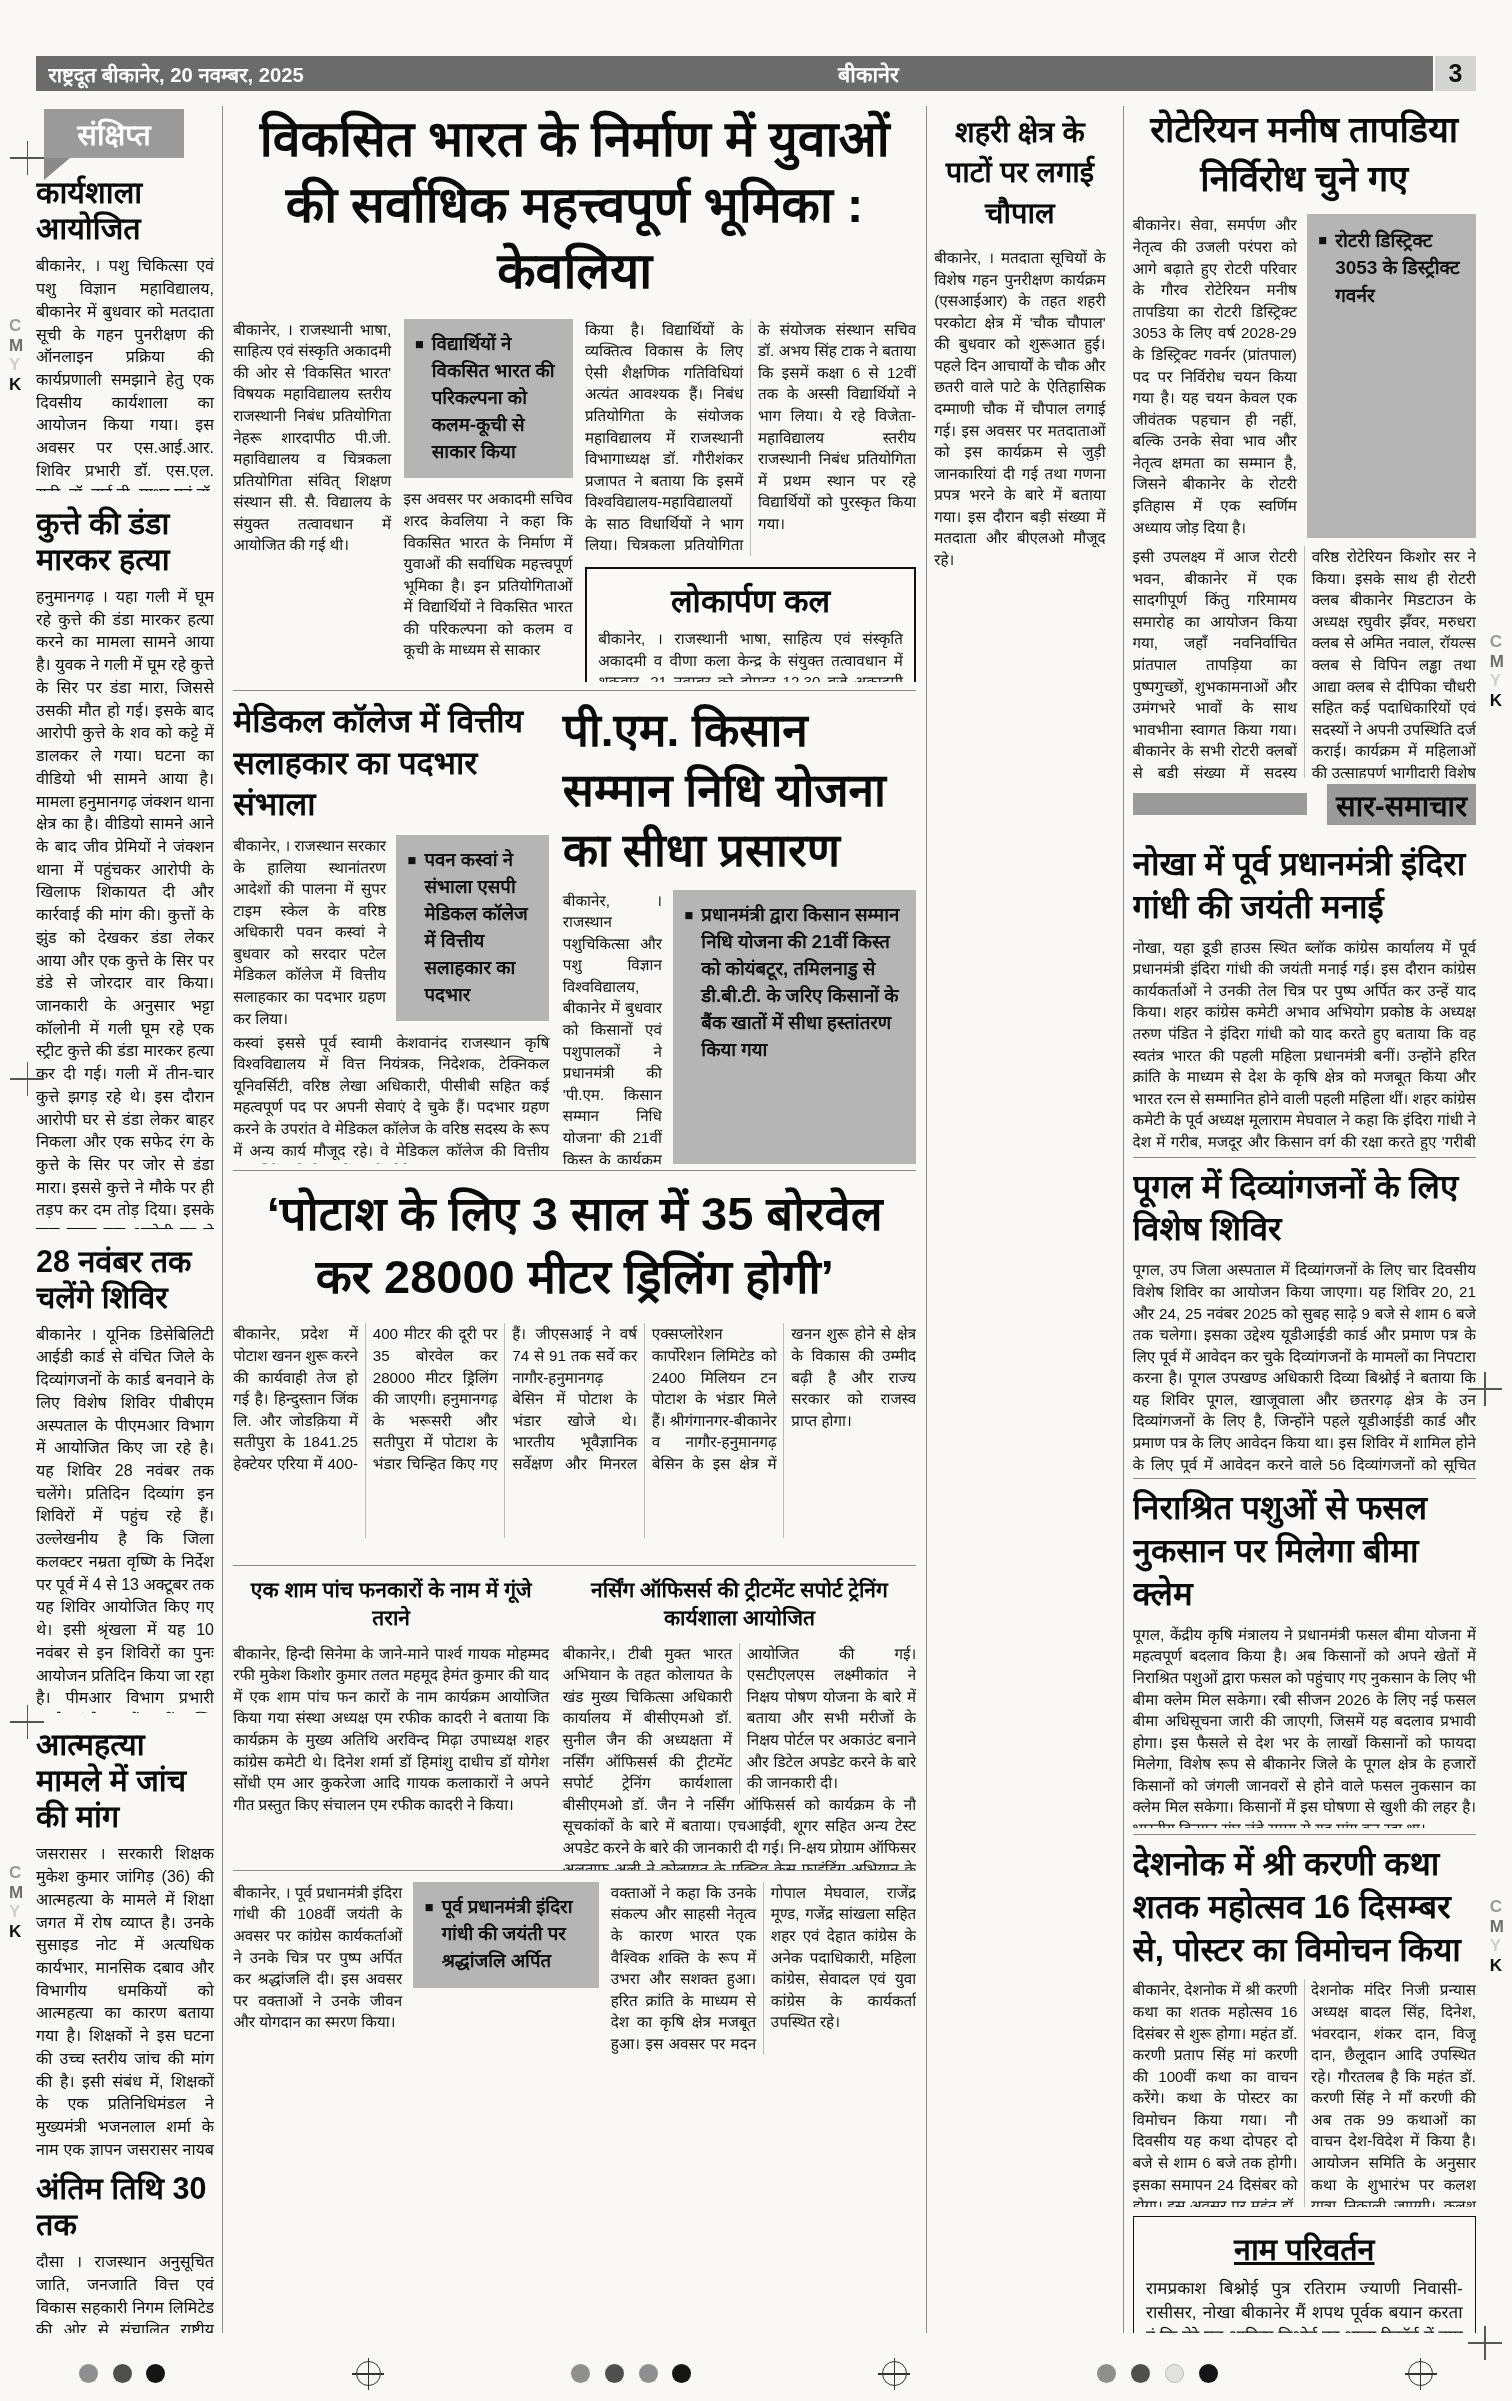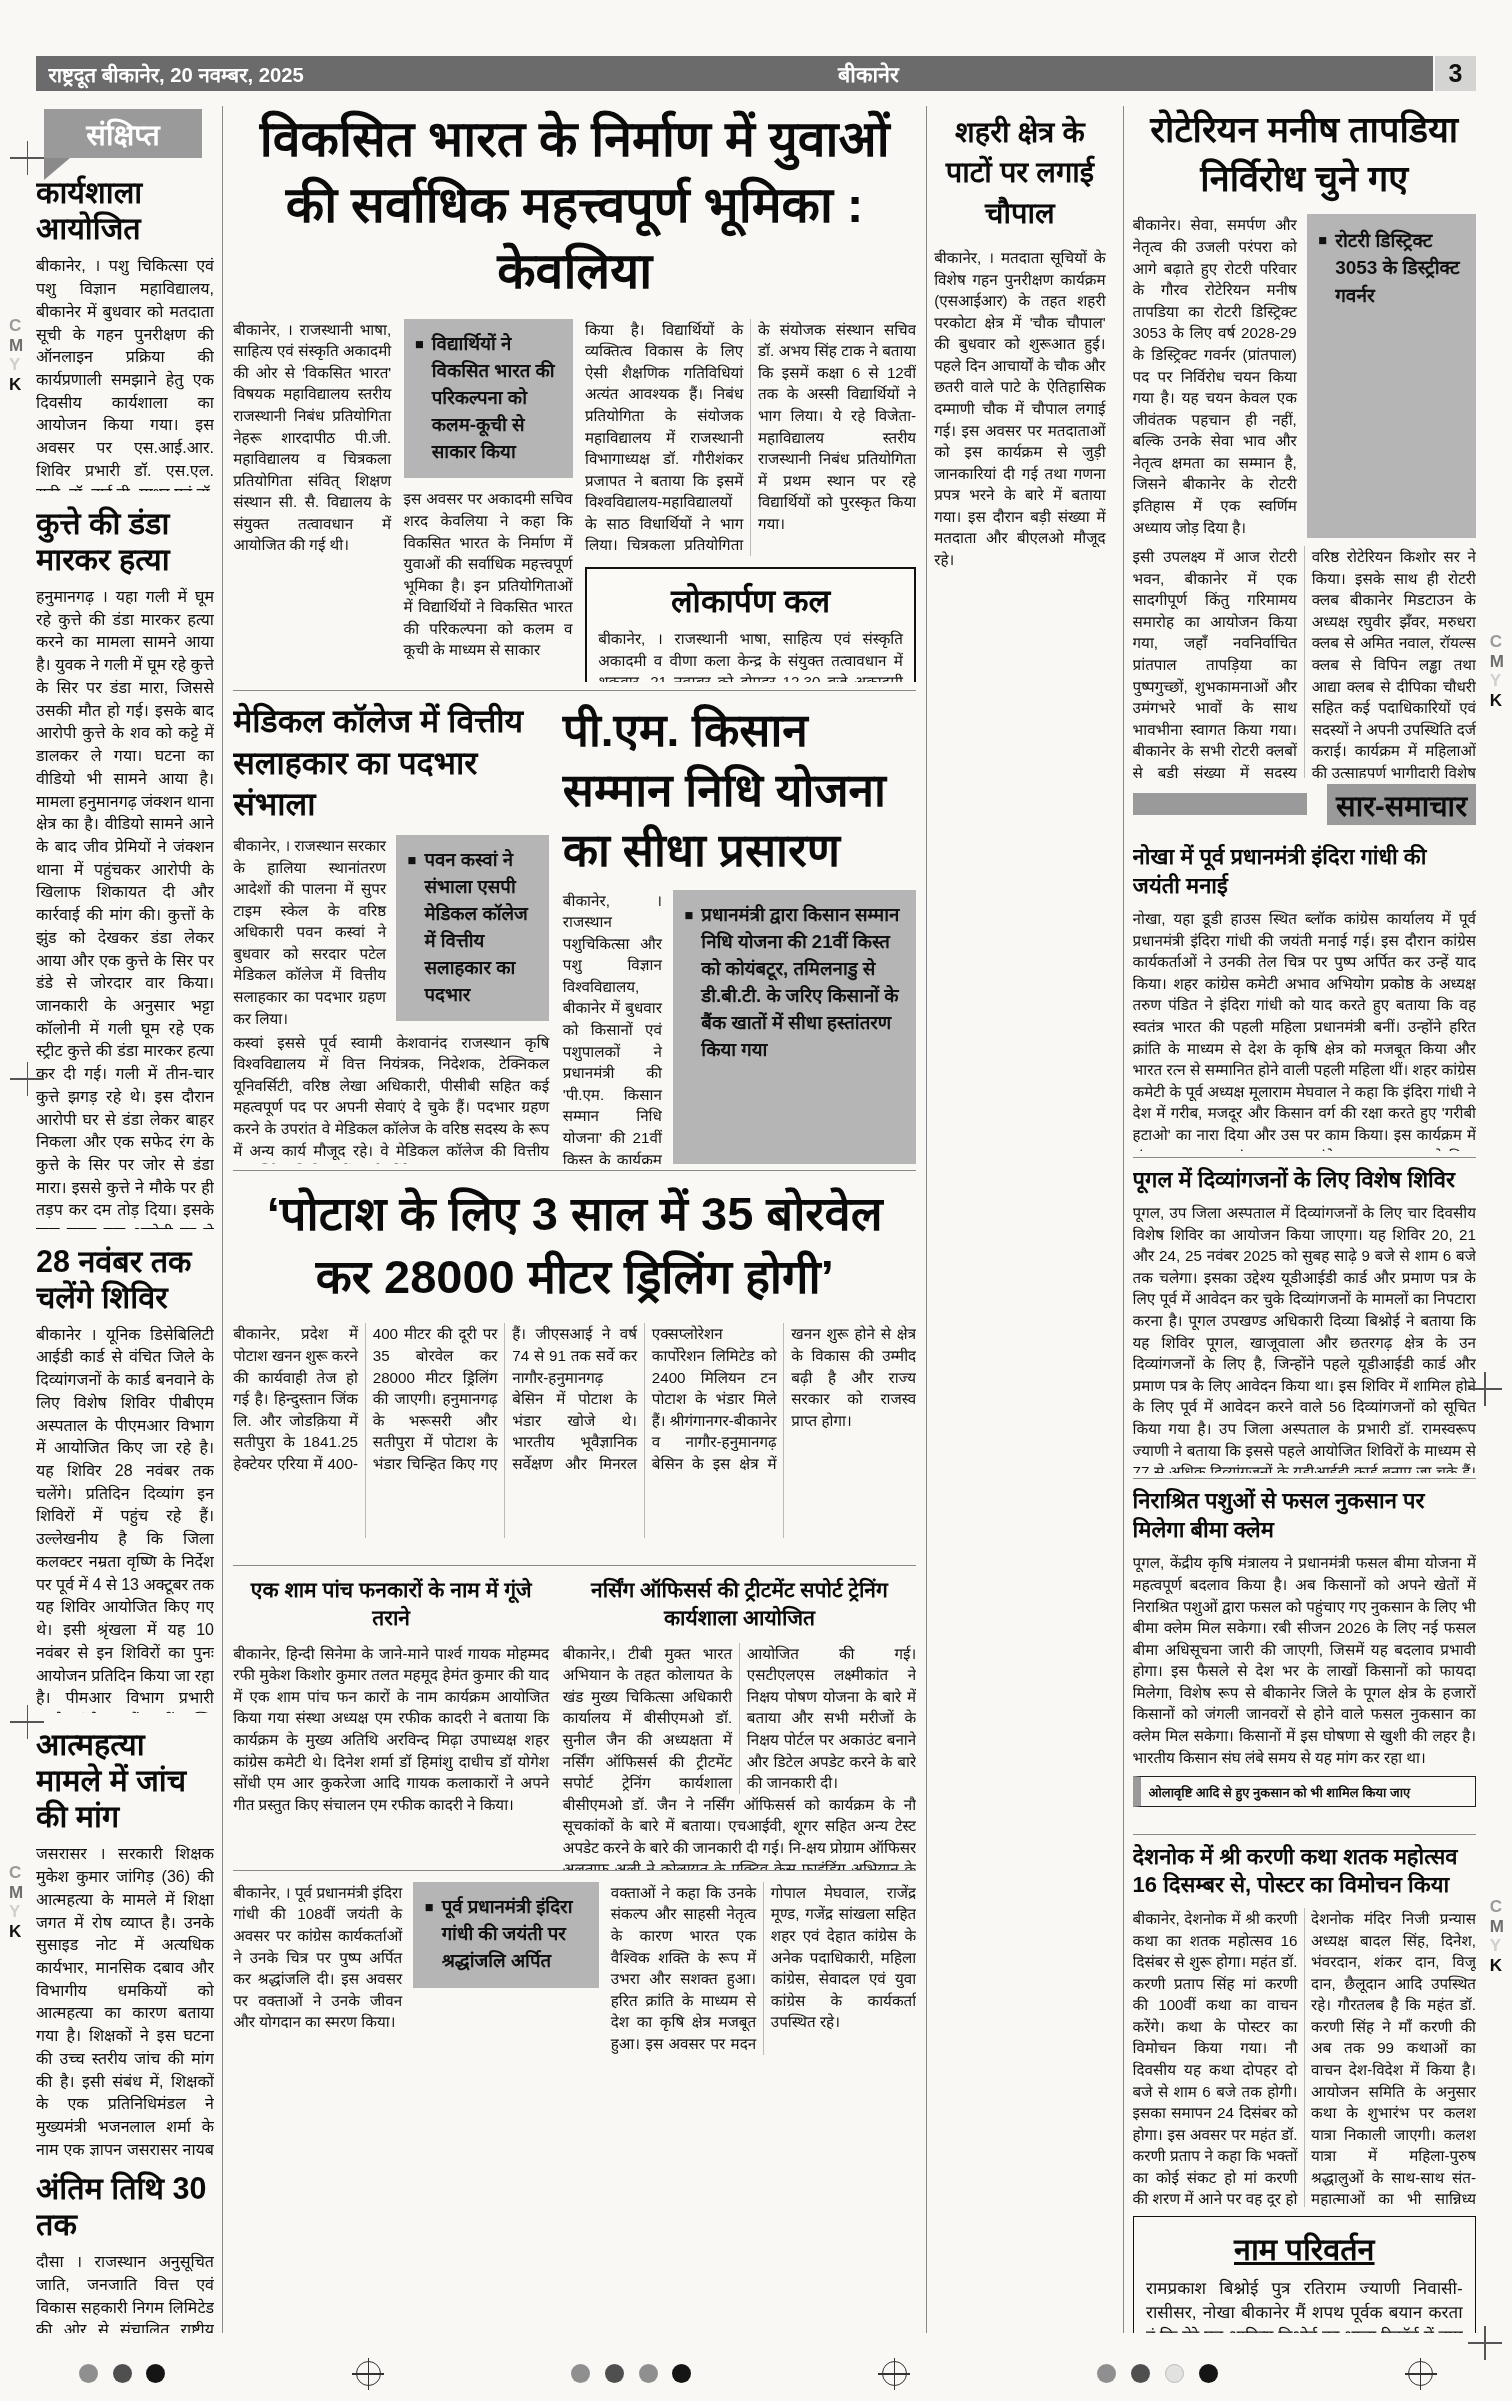--- a/index.html
+++ b/index.html
@@ -26,21 +26,21 @@
   .zone-mid-rest { grid-column:2; grid-row:2; overflow:hidden; }
   .zone-right { grid-column:4; grid-row:1/3; border-left:1.1px solid #8a8a8a; padding-left:9px; overflow:hidden; }
 
   .body-text { font-size:15.2px; line-height:1.42; text-align:justify; }
   .cols2 { column-count:2; column-gap:14.7px; column-rule:0.6px solid #bbb; }
   .cols5 { column-count:5; column-gap:14.7px; column-rule:0.6px solid #bbb; }
 
   h1,h2,h3 { font-weight:700; color:#0b0b0b; }
 
   
-  .brief-tab { position:relative; width:158px; height:49px; background:#9a9a9a; margin:3.4px 0 17px 8px;
+  .brief-tab { position:relative; width:140px; height:49px; background:#9a9a9a; margin:3.4px 0 17px 8px;
     display:flex; align-items:center; justify-content:center; }
   .brief-tab span { color:#fff; font-size:29px; font-weight:700; }
   .brief-tab::after { content:""; position:absolute; left:0; top:49px; border-top:22.6px solid #8a8a8a;
     border-right:26px solid transparent; }
   .brief { margin-bottom:14.7px; overflow:hidden; }
   .brief h3 { font-size:30.5px; line-height:1.18; margin-bottom:8px; }
   .brief .body-text { font-size:16px; }
   .b0 { height:316px; } .b1 { height:723px; } .b2 { height:469px; } .b3 { height:429px; } .b4 { height:243px; }
 
   
@@ -90,21 +90,21 @@
   
   .rotarian { height:672px; overflow:hidden; }
   .rotarian h2 { font-size:36px; line-height:1.35; text-align:center; margin-bottom:11.3px; }
   .rot-flex { display:flex; gap:10.2px; margin-bottom:8px; }
   .rot-flex .rcol { flex:1; }
   .rot-flex .graybox { flex:0 0 169px; margin:0; font-size:19px; }
   .saarbar { display:flex; align-items:center; gap:20px; margin:5.6px 0 10.2px; }
   .saarbar .bar { flex:1; height:21.5px; background:#9a9a9a; }
   .saarbar .chip { background:#9a9a9a; padding:1.1px 9px; font-size:29px; font-weight:700; color:#0b0b0b; }
   .r-art { border-top:1.1px solid #8a8a8a; padding-top:8px; margin-top:5.6px; overflow:hidden; }
-  .r-art h2 { font-size:22px; line-height:1.3; margin-bottom:8px; }
+  .r-art h2 { font-size:33px; line-height:1.3; margin-bottom:8px; }
   .nokha { height:316px; border-top:none; margin-top:0; }
   .pugal { height:316px; }
   .nirashrit { height:350px; }
   .notebox { border:1.7px solid #222; border-left:8px solid #9a9a9a; padding:5.6px 8px; margin-top:8px;
     font-size:13px; font-weight:700; }
   .deshnok { height:373px; }
   .deshnok .body-text { column-count:2; column-gap:13.6px; column-rule:0.6px solid #bbb; }
   .naam { border:1.7px solid #111; padding:10.2px 12.4px; margin-top:9px; }
   .naam h2 { font-size:30.5px; text-align:center; text-decoration:underline; margin-bottom:8px; }
   .naam .body-text { font-size:17px; }

